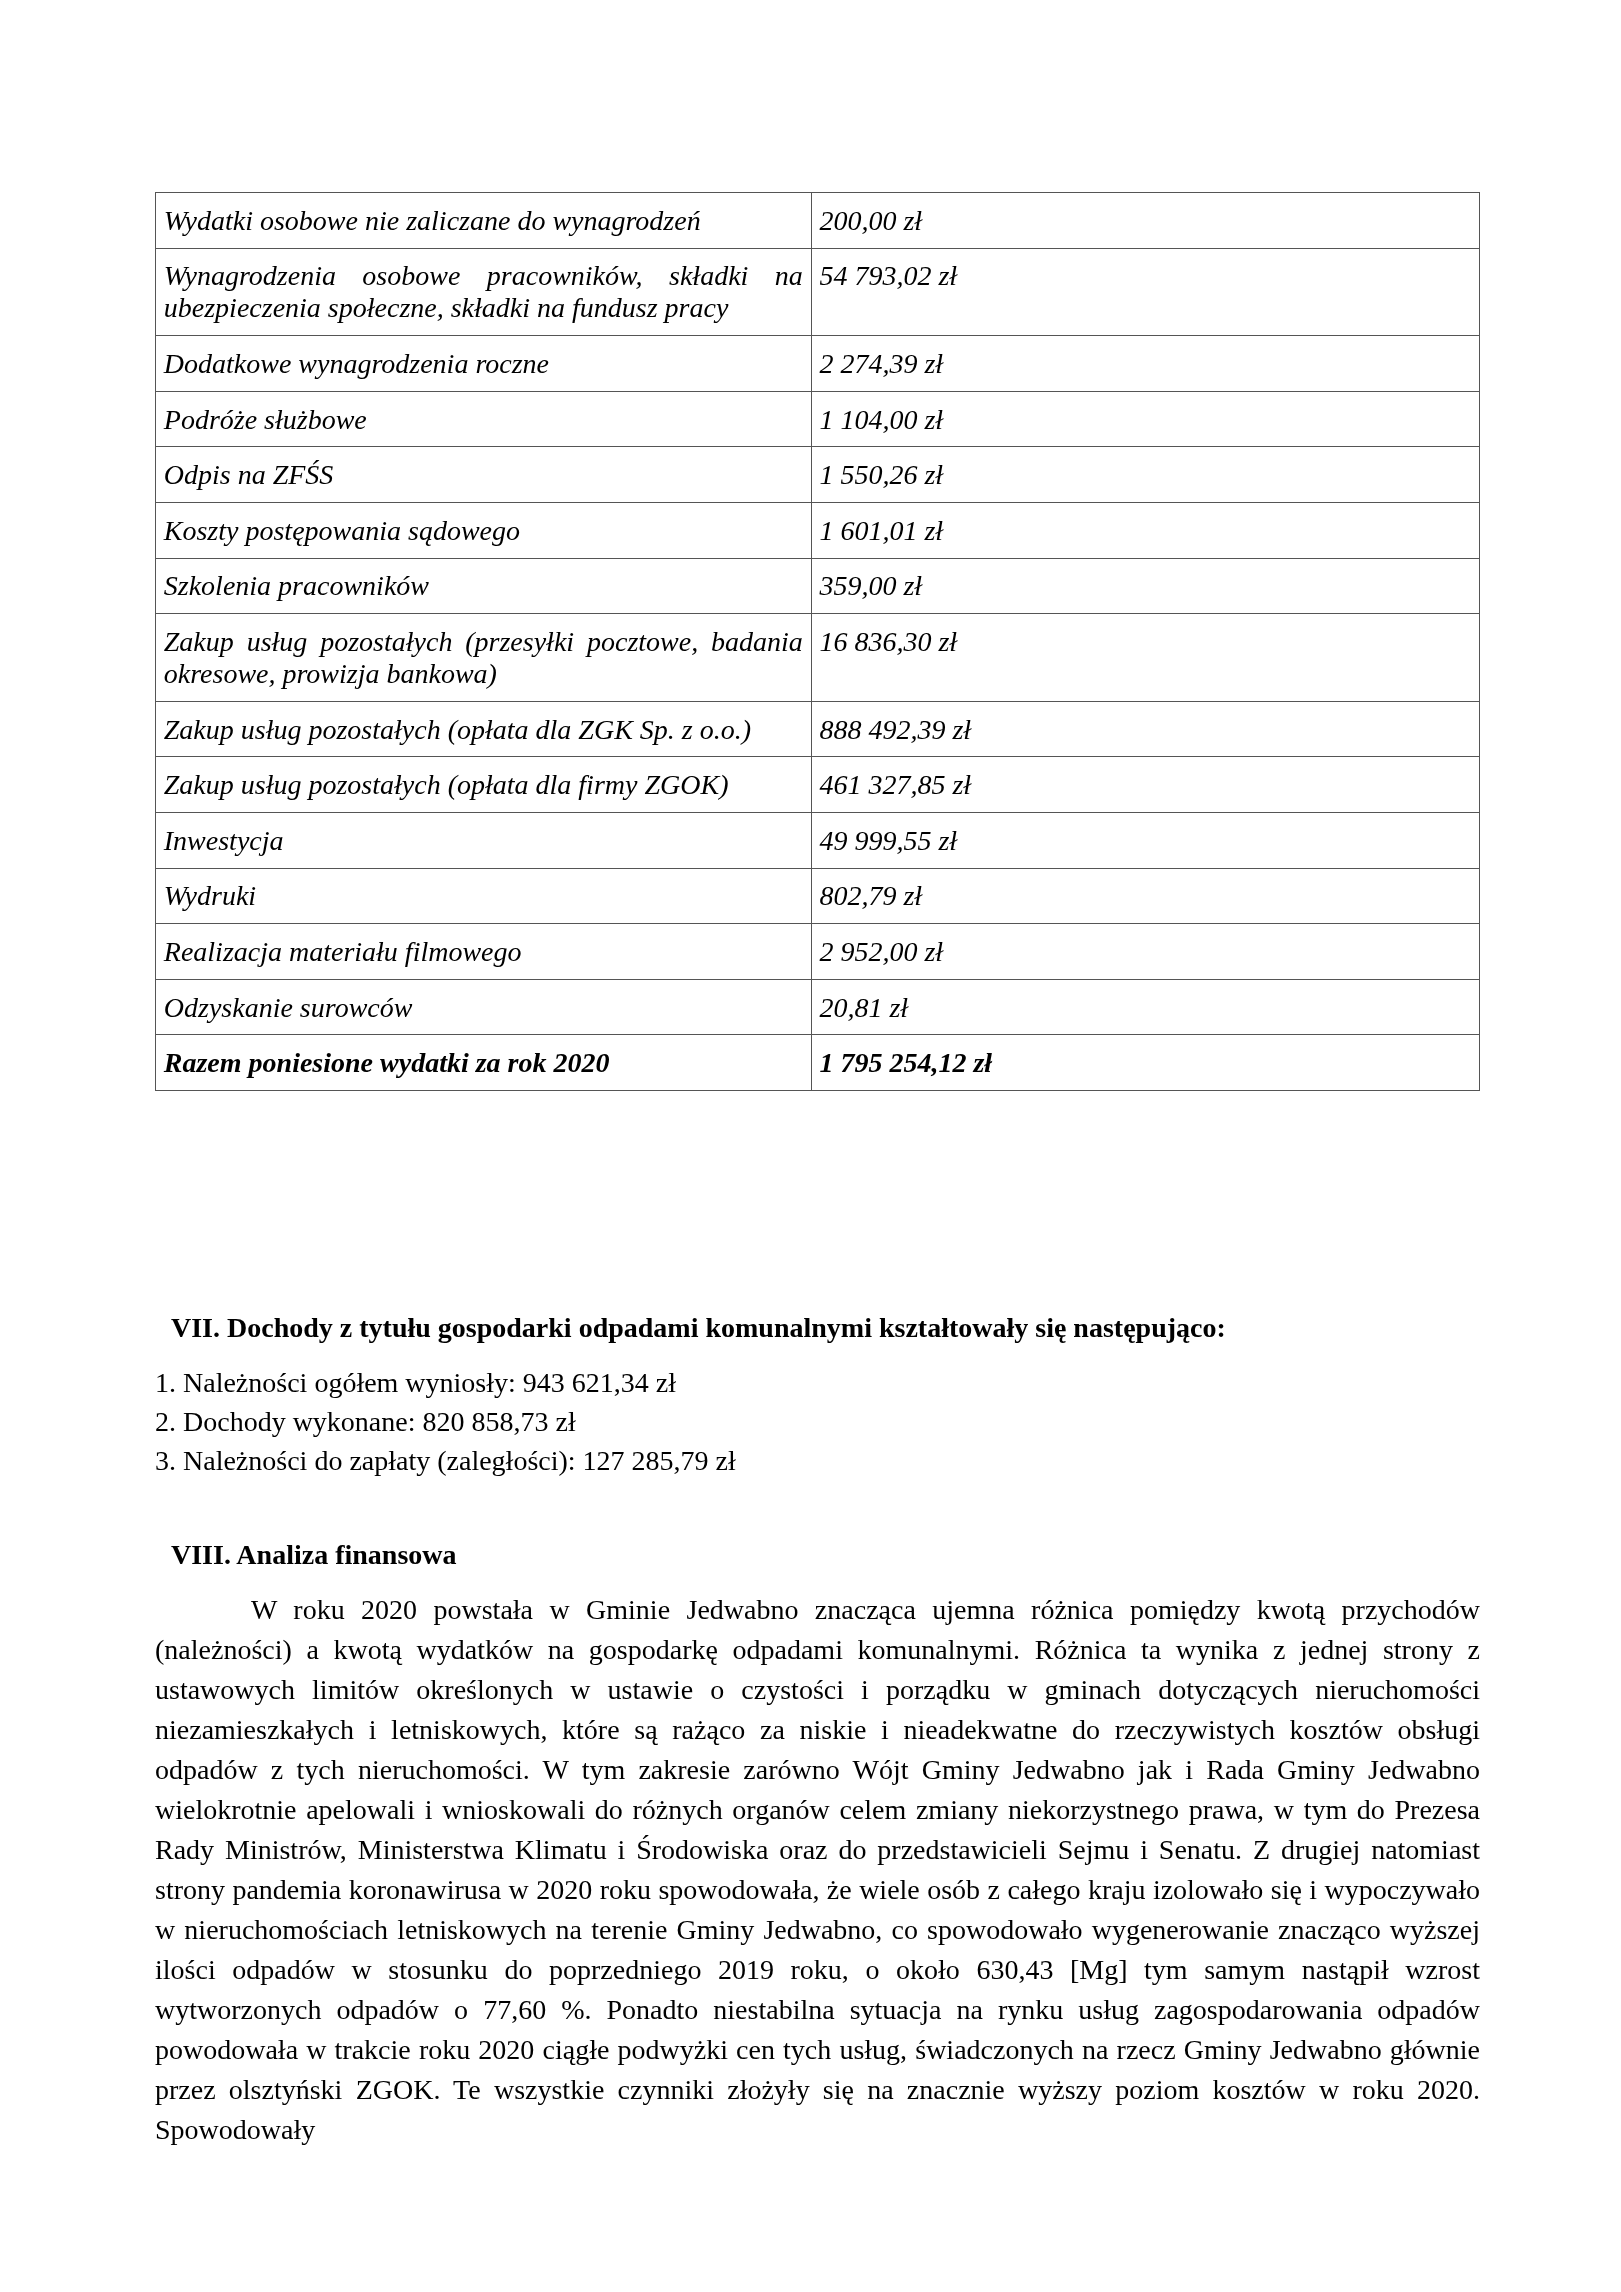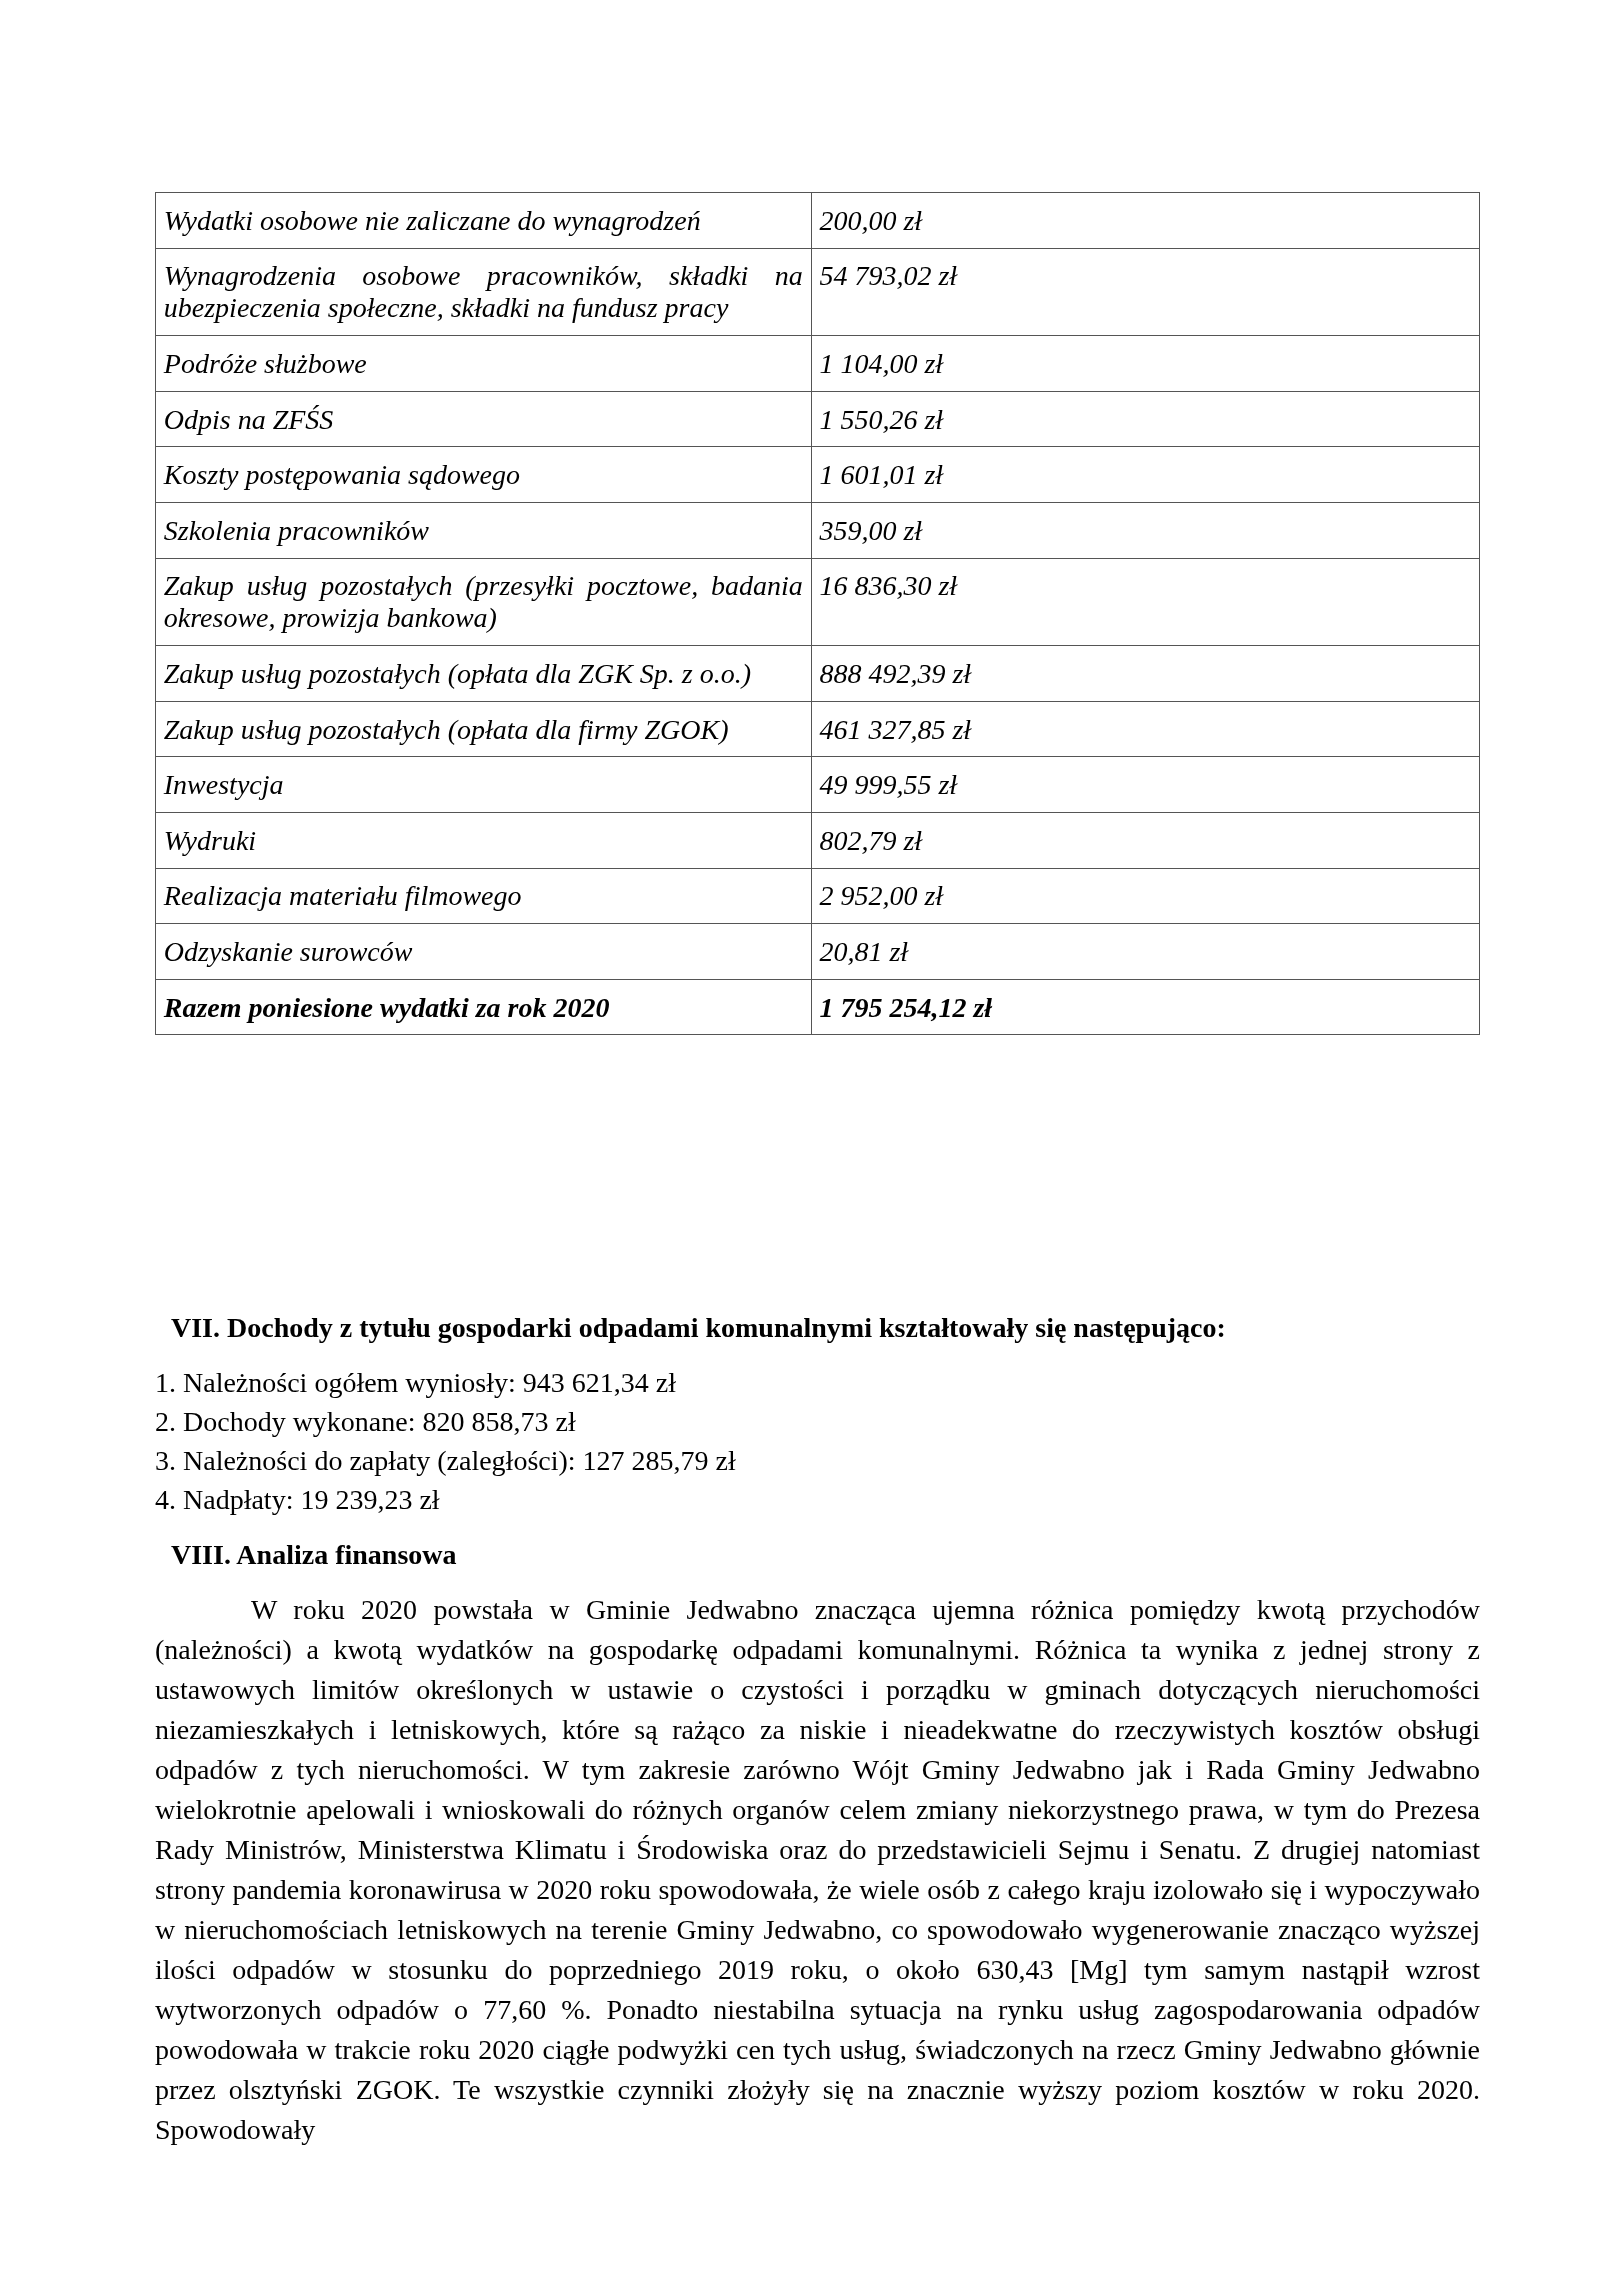--- a/index.html
+++ b/index.html
@@ -25,20 +25,24 @@
 <div class="page">
   <table class="costs">
     <tbody>
       <tr>
         <td class="label">Wydatki osobowe nie zaliczane do wynagrodzeń</td>
         <td class="value">200,00 zł</td>
       </tr>
       <tr>
         <td class="label">Wynagrodzenia osobowe pracowników, składki na ubezpieczenia społeczne, składki na fundusz pracy</td>
         <td class="value">54 793,02 zł</td>
+      </tr>
+      <tr>
+        <td class="label">Dodatkowe wynagrodzenia roczne</td>
+        <td class="value">2 274,39 zł</td>
       </tr>
       <tr>
         <td class="label">Podróże służbowe</td>
         <td class="value">1 104,00 zł</td>
       </tr>
       <tr>
         <td class="label">Odpis na ZFŚS</td>
         <td class="value">1 550,26 zł</td>
       </tr>
       <tr>
@@ -83,20 +87,19 @@
       </tr>
     </tbody>
   </table>
 </div>
 
 <div class="section" style="top:1292px;">
   <h2>VII. Dochody z tytułu gospodarki odpadami komunalnymi kształtowały się następująco:</h2>
   <p class="item">1. Należności ogółem wyniosły: 943 621,34 zł</p>
   <p class="item">2. Dochody wykonane: 820 858,73 zł</p>
   <p class="item">3. Należności do zapłaty (zaległości): 127 285,79 zł</p>
-  <p class="item">4. Nadpłaty: 19 239,23 zł</p>
 </div>
 
 <div class="section" style="top:1519px;">
   <h2>VIII. Analiza finansowa</h2>
   <p class="para"><span class="indent"></span><span>W roku 2020 powstała w Gminie Jedwabno znacząca ujemna różnica pomiędzy kwotą przychodów (należności) a kwotą wydatków na gospodarkę odpadami komunalnymi. Różnica ta wynika z jednej strony z ustawowych limitów określonych w ustawie o czystości i porządku w gminach dotyczących nieruchomości niezamieszkałych i letniskowych, które są rażąco za niskie i nieadekwatne do rzeczywistych kosztów obsługi odpadów z tych nieruchomości. W tym zakresie zarówno Wójt Gminy Jedwabno jak i Rada Gminy Jedwabno wielokrotnie apelowali i wnioskowali do różnych organów celem zmiany niekorzystnego prawa, w tym do Prezesa Rady Ministrów, Ministerstwa Klimatu i Środowiska oraz do przedstawicieli Sejmu i Senatu. Z drugiej natomiast strony pandemia koronawirusa w 2020 roku spowodowała, że wiele osób z całego kraju izolowało się i wypoczywało w nieruchomościach letniskowych na terenie Gminy Jedwabno, co spowodowało wygenerowanie znacząco wyższej ilości odpadów w stosunku do poprzedniego 2019 roku, o około 630,43 [Mg] tym samym nastąpił wzrost wytworzonych odpadów o 77,60 %. Ponadto niestabilna sytuacja na rynku usług zagospodarowania odpadów powodowała w trakcie roku 2020 ciągłe podwyżki cen tych usług, świadczonych na rzecz Gminy Jedwabno głównie przez olsztyński ZGOK. Te wszystkie czynniki złożyły się na znacznie wyższy poziom kosztów w roku 2020. Spowodowały</span></p>
 </div>
 
 
 </body></html>

